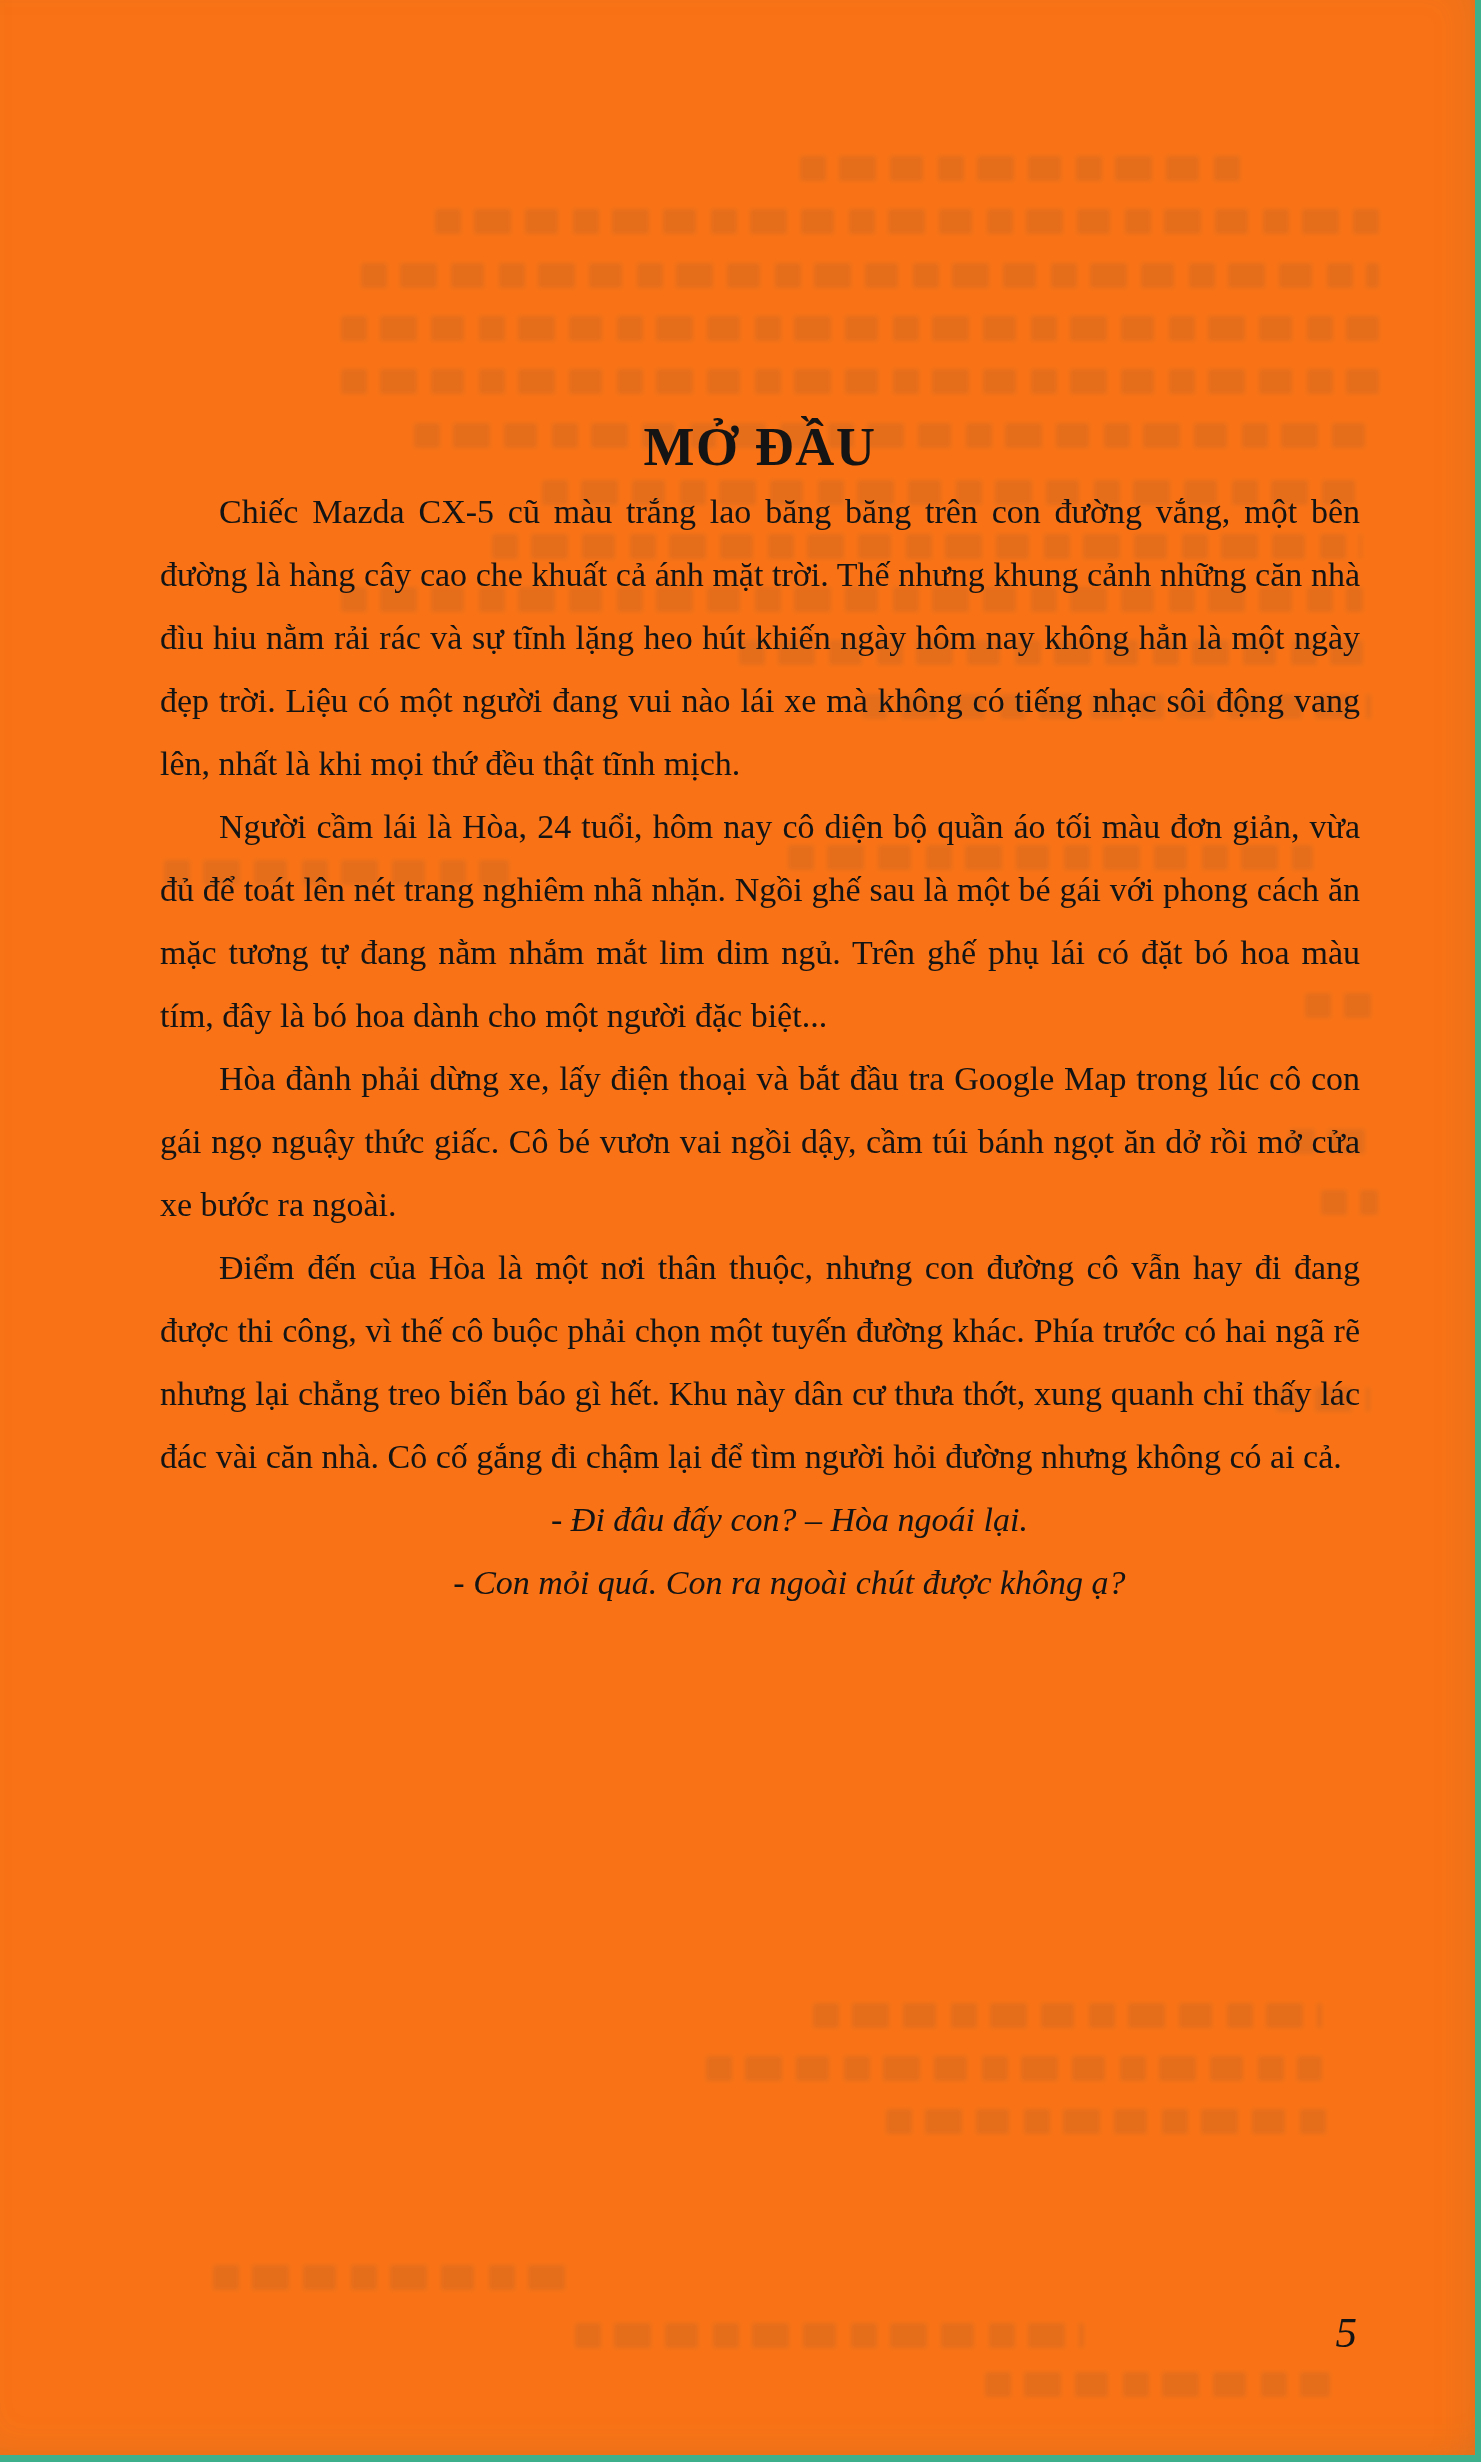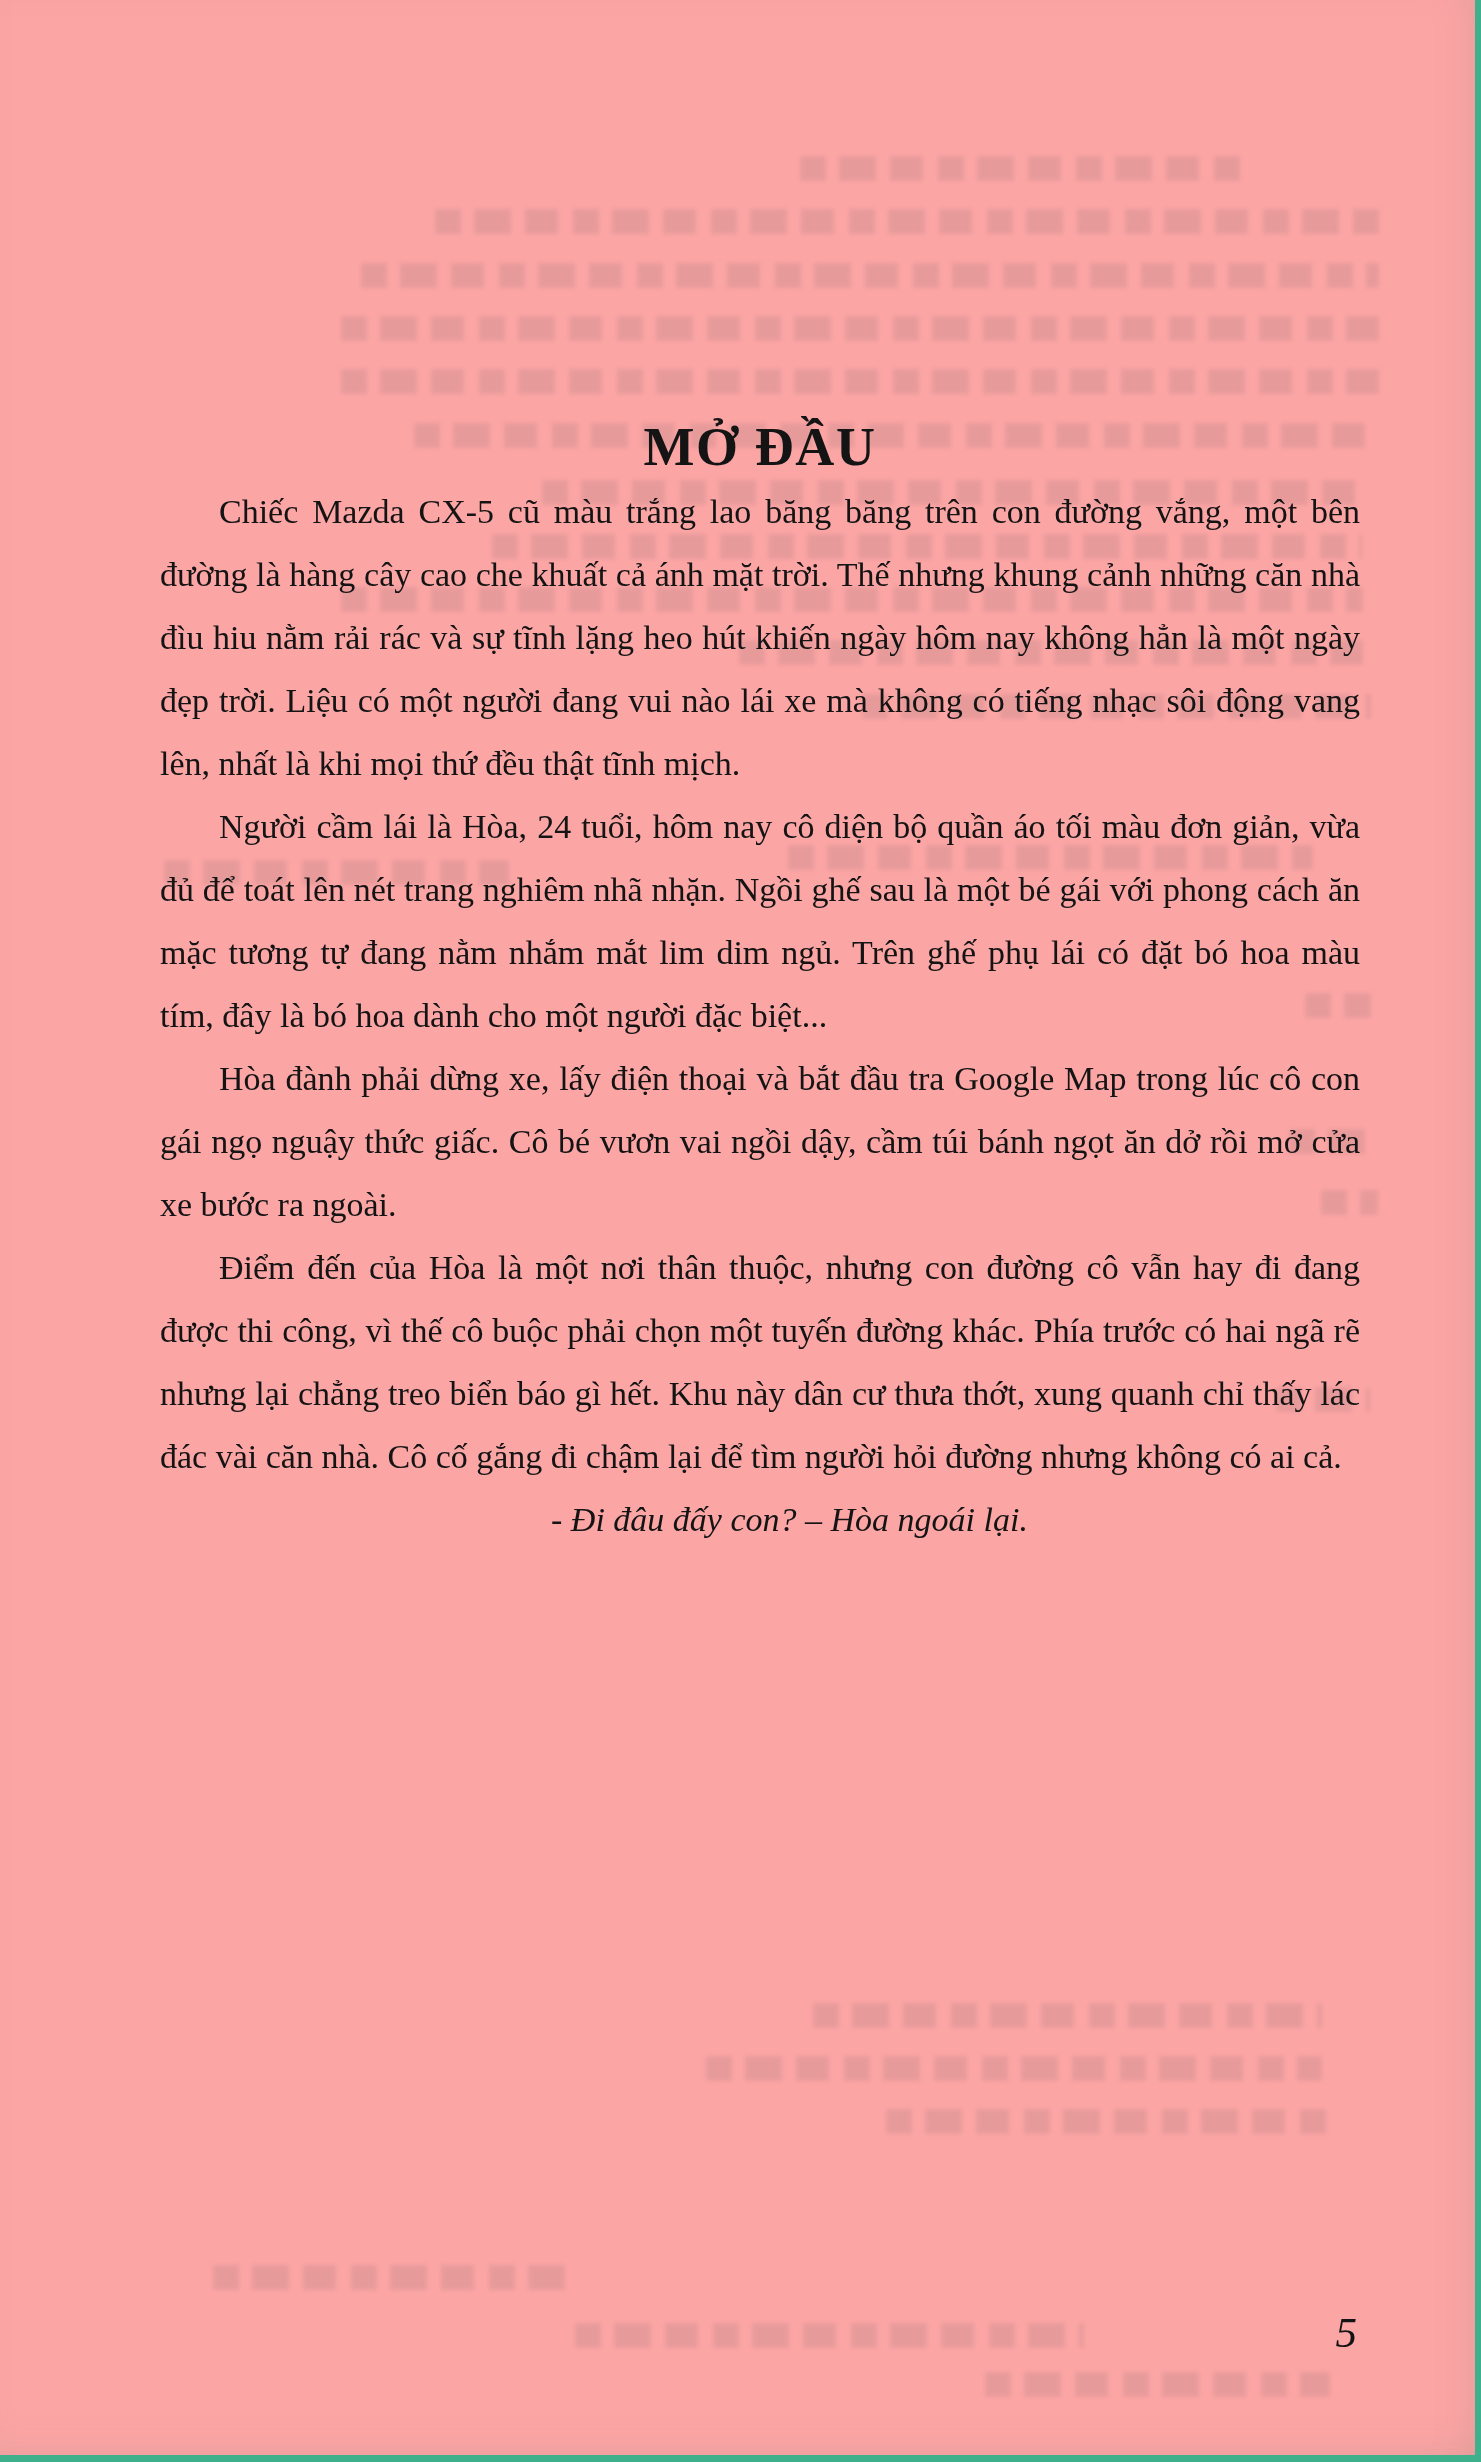--- a/index.html
+++ b/index.html
@@ -94,35 +94,36 @@
     top: 2308px;
     font-size: 43px;
     font-style: italic;
     color: #141414;
     z-index: 2;
   }
 </style>
 </head>
 <body>
 
-<div class="page" style="background: #fca5a5;">
+<div class="page" style="background: #f97316;">
 
   <div class="scan-edge-right" style="background: rgb(63, 176, 140);"></div>
   <div class="scan-edge-bottom" style="background: rgb(63, 176, 140);"></div>
 
   <div class="content" style="color: rgb(20, 20, 20);">
     <h1 class="title">MỞ ĐẦU</h1>
 
 
     <p class="body">Chiếc Mazda CX-5 cũ màu trắng lao băng băng trên con đường vắng, một bên đường là hàng cây cao che khuất cả ánh mặt trời. Thế nhưng khung cảnh những căn nhà đìu hiu nằm rải rác và sự tĩnh lặng heo hút khiến ngày hôm nay không hẳn là một ngày đẹp trời. Liệu có một người đang vui nào lái xe mà không có tiếng nhạc sôi động vang lên, nhất là khi mọi thứ đều thật tĩnh mịch.</p>
     <p class="body">Người cầm lái là Hòa, 24 tuổi, hôm nay cô diện bộ quần áo tối màu đơn giản, vừa đủ để toát lên nét trang nghiêm nhã nhặn. Ngồi ghế sau là một bé gái với phong cách ăn mặc tương tự đang nằm nhắm mắt lim dim ngủ. Trên ghế phụ lái có đặt bó hoa màu tím, đây là bó hoa dành cho một người đặc biệt...</p>
     <p class="body">Hòa đành phải dừng xe, lấy điện thoại và bắt đầu tra Google Map trong lúc cô con gái ngọ nguậy thức giấc. Cô bé vươn vai ngồi dậy, cầm túi bánh ngọt ăn dở rồi mở cửa xe bước ra ngoài.</p>
     <p class="body">Điểm đến của Hòa là một nơi thân thuộc, nhưng con đường cô vẫn hay đi đang được thi công, vì thế cô buộc phải chọn một tuyến đường khác. Phía trước có hai ngã rẽ nhưng lại chẳng treo biển báo gì hết. Khu này dân cư thưa thớt, xung quanh chỉ thấy lác đác vài căn nhà. Cô cố gắng đi chậm lại để tìm người hỏi đường nhưng không có ai cả.</p>
 
     <p class="body dialogue">- Đi đâu đấy con? – Hòa ngoái lại.</p>
+    <p class="body dialogue">- Con mỏi quá. Con ra ngoài chút được không ạ?</p>
   </div>
 
   <div class="page-number" style="color: rgb(20, 20, 20);">5</div>
 
 <div class="ghost" style="left: 800px; top: 156px; width: 443px;"></div>
     <div class="ghost" style="left: 435px; top: 209px; width: 944px;"></div>
     <div class="ghost" style="left: 361px; top: 263px; width: 1018px;"></div>
     <div class="ghost" style="left: 341px; top: 316px; width: 1038px;"></div>
     <div class="ghost" style="left: 341px; top: 369px; width: 1038px;"></div>
     <div class="ghost" style="left: 414px; top: 423px; width: 952px;"></div>

